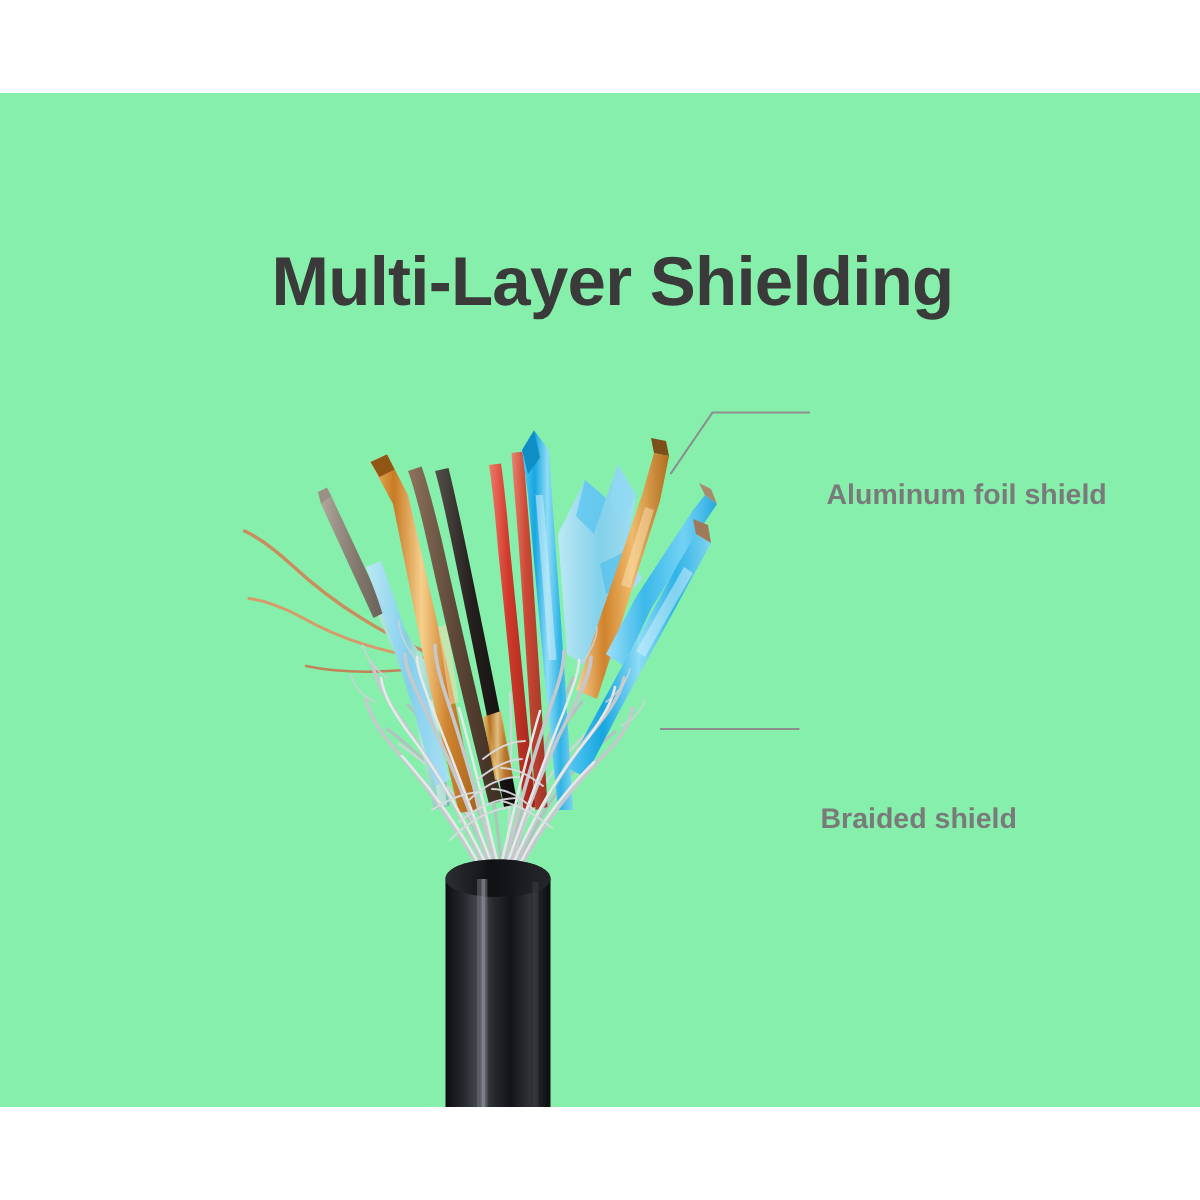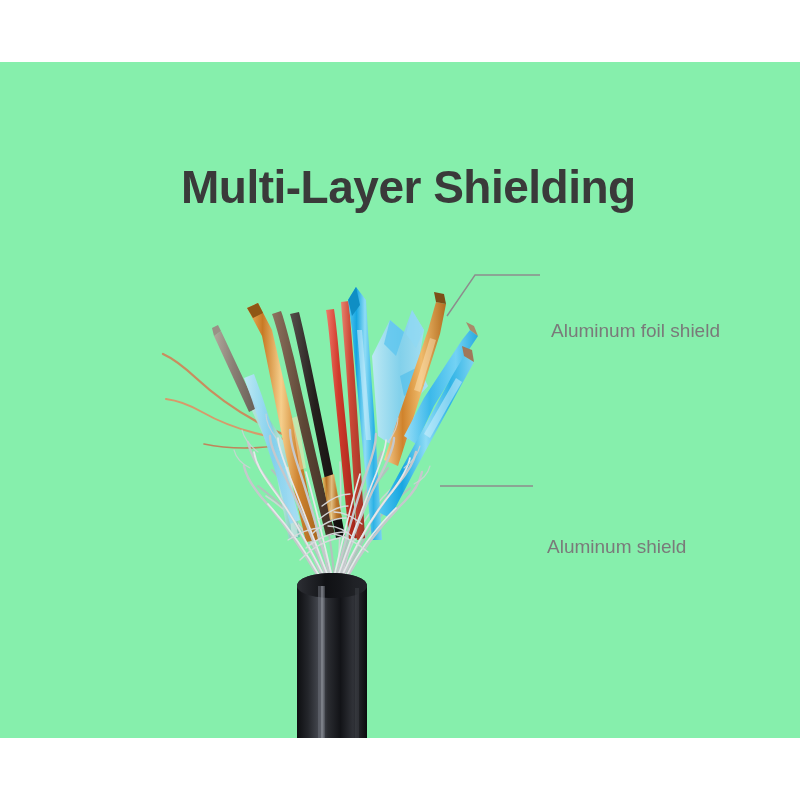--- a/index.html
+++ b/index.html
@@ -28,21 +28,21 @@
     left:181px; top:98px;
     font-size:46px;
     font-weight:bold;
     color:#3a3a3a;
     letter-spacing:-0.5px;
     white-space:nowrap;
   }
   .callout-label {
     position:absolute;
     font-size:19px;
-    font-weight:normal;
+    font-weight:bold;
     color:#7a7a7a;
     white-space:nowrap;
   }
   #label-foil  { left:551px; top:258px; }
   #label-braid { left:547px; top:474px; }
 
   #artwork {
     position:absolute;
     left:0; top:0;
     width:800px; height:800px;
@@ -310,16 +310,16 @@
 
     <svg id="leaders" viewBox="0 0 800 800" style="top:-62px;">
       <polyline points="447,316 475,275 540,275" fill="none" stroke="#8d8d8d" stroke-width="1.4"></polyline>
       <line x1="440" y1="486" x2="533" y2="486" stroke="#8d8d8d" stroke-width="1.4"></line>
     </svg>
 
     <div id="title">Multi-Layer Shielding</div>
 
     <div id="label-foil" class="callout-label">Aluminum foil shield</div>
 
-    <div id="label-braid" class="callout-label">Aluminum shield</div>
+    <div id="label-braid" class="callout-label">Braided shield</div>
 
   </div>
 </div>
 
 </body></html>

